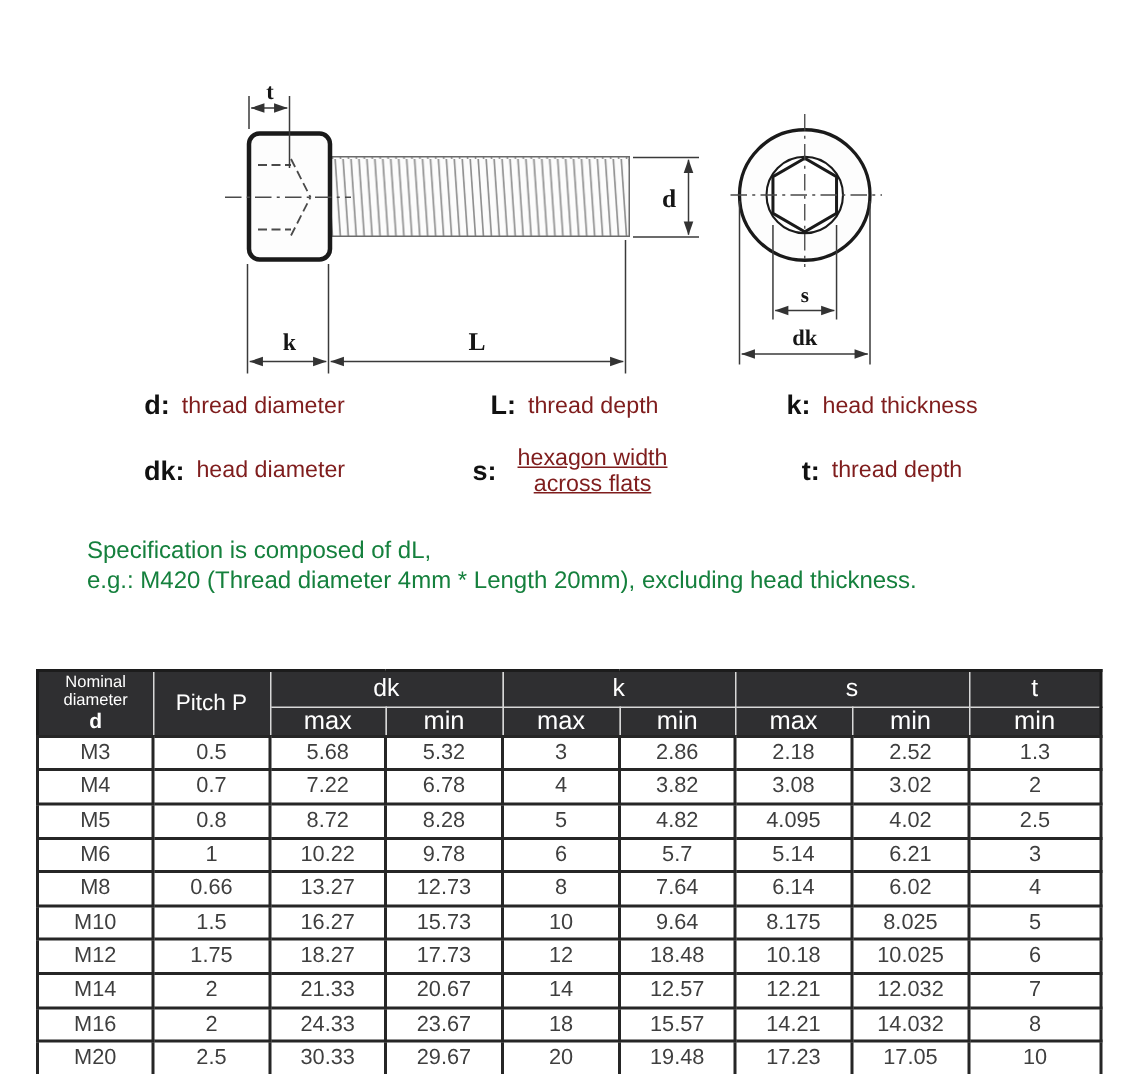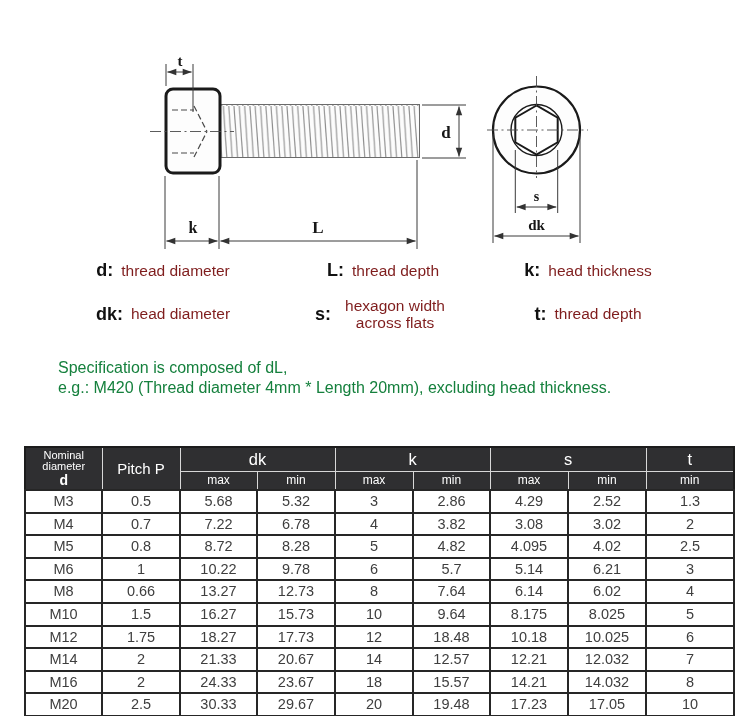--- a/index.html
+++ b/index.html
@@ -11,41 +11,41 @@
   .drawing{position:absolute;left:0;top:0;width:747px;height:258px;}
   
   .legend{
     position:absolute;left:52px;top:260px;width:632px;
     display:grid;grid-template-columns:222px 218px 192px;
     row-gap:16px;align-items:center;justify-items:center;
   }
   .lg-item{display:flex;align-items:center;justify-content:center;}
   .lg-sym{font-weight:bold;font-size:18px;margin-right:8px;color:#111;}
   .lg-desc{font-size:15.5px;color:#7f1d1d;}
-  .lg-item:nth-child(5) .lg-desc{max-width:112px;text-align:center;line-height:1.12;}
+  .lg-item:nth-child(5) .lg-desc{max-width:112px;text-align:center;line-height:1.12;text-decoration:underline;}
   
   .spec{position:absolute;left:58px;top:358px;width:680px;font-size:16px;line-height:1.28;color:#15803d;}
   .spec div{white-space:nowrap;}
   
   .spec-table{
     position:absolute;left:24px;top:446px;width:709px;
     border-collapse:collapse;table-layout:fixed;
     border:2.5px solid #1c1c1c;
     font-size:14.5px;
   }
   .spec-table th{
     background:#2f2f31;color:#fff;font-weight:normal;
     border:1.5px solid #d8d8d8;padding:0;line-height:1.05;
   }
   .spec-table td{
     background:#fff;color:#3e3e3e;text-align:center;
     border:2px solid #262626;padding:0;height:20.6px;line-height:1;
   }
   .th-group{font-size:16.5px;height:23px;}
-  .th-sub{font-size:12px;height:17px;}
+  .th-sub{font-size:17px;height:17px;}
   .th-nominal{font-size:11px;line-height:1.05;}
   .th-nominal .nom-d{font-size:14px;font-weight:bold;display:block;}
   .th-pitch{font-size:15px;}
   
   .outline{stroke:#1a1a1a;fill:#fdfdfd;}
   .dim{stroke:#3a3a3a;stroke-width:1;fill:none;}
   .hidden-line{stroke:#4a4a4a;stroke-width:1.2;fill:none;stroke-dasharray:6 3;}
   .centerline{stroke:#4a4a4a;stroke-width:0.9;fill:none;stroke-dasharray:11 3.5 2 3.5;}
   .dim-label{font-family:"Liberation Serif",serif;font-weight:bold;fill:#161616;}
 </style>
@@ -196,21 +196,21 @@
       </tr>
     </thead>
     <tbody>
         <tr>
           <td>M3</td>
           <td>0.5</td>
           <td>5.68</td>
           <td>5.32</td>
           <td>3</td>
           <td>2.86</td>
-          <td>4.29</td>
+          <td>2.18</td>
           <td>2.52</td>
           <td>1.3</td>
         </tr>
         <tr>
           <td>M4</td>
           <td>0.7</td>
           <td>7.22</td>
           <td>6.78</td>
           <td>4</td>
           <td>3.82</td>

